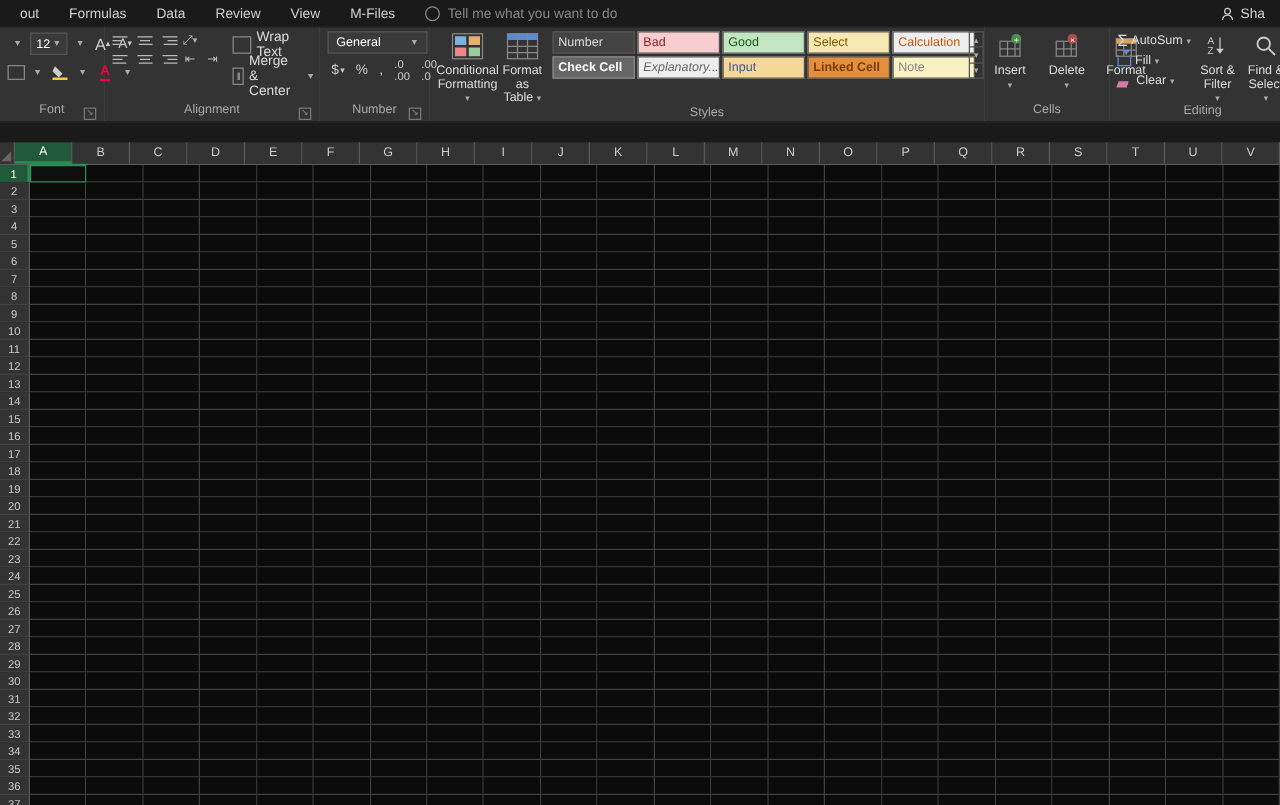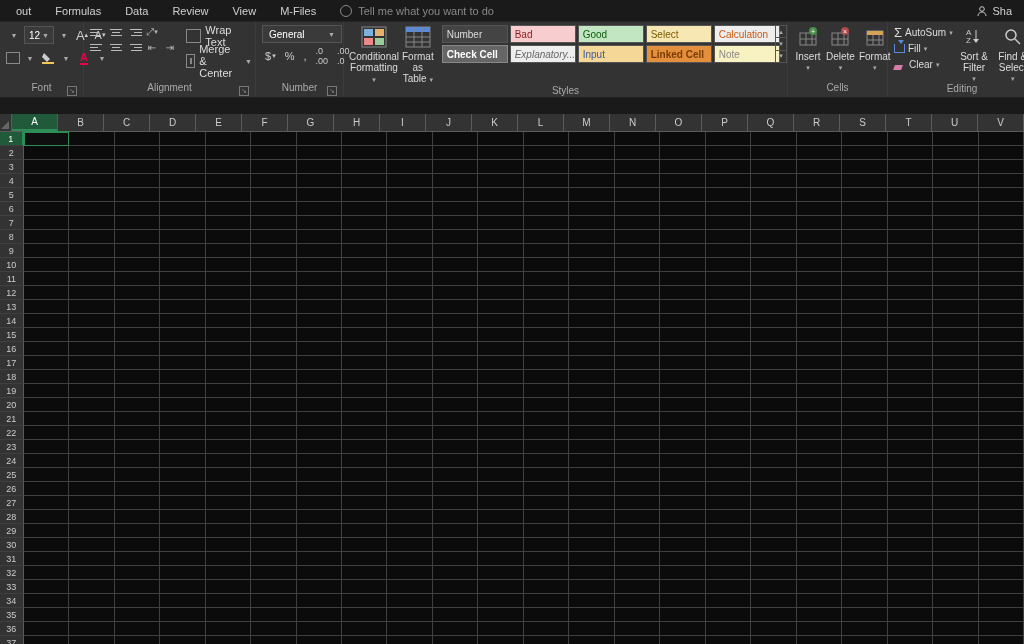--- a/index.html
+++ b/index.html
@@ -62,21 +62,21 @@
 .sc-calc{background:#eee;color:#c65911;font-weight:normal;}
 .sc-check{background:#666;color:#fff;font-weight:bold;border:1px solid #888;}
 .sc-explan{background:#eee;color:#666;font-style:italic;}
 .sc-input{background:#f5d798;color:#3b5998;}
 .sc-linked{background:#e38f3e;color:#7a3b00;font-weight:bold;}
 .sc-note{background:#f8f2c3;color:#888;}
 .gallery-scroll{position:absolute;right:0;top:3px;width:12px;height:38px;border:1px solid #555;display:flex;flex-direction:column;}
 .gallery-scroll div{flex:1;display:flex;align-items:center;justify-content:center;font-size:7px;color:#aaa;border-bottom:1px solid #555;cursor:pointer;}
 .gallery-scroll div:last-child{border-bottom:none;}
 
-.cells-body{display:flex;gap:4px;}
+.cells-body{display:flex;gap:17px;}
 .edit-col{display:flex;flex-direction:column;gap:1px;}
 .edit-row{display:flex;align-items:center;gap:3px;height:15px;font-size:10px;color:#ddd;cursor:pointer;}
 .edit-row .sigma{font-size:13px;color:#ddd;}
 .edit-row .dd{font-size:7px;color:#aaa;}
 .fill-ico{width:11px;height:9px;border:1px solid #5a8ad6;border-top:none;position:relative;}
 .fill-ico::before{content:"";position:absolute;left:3px;top:-4px;border-left:3px solid transparent;border-right:3px solid transparent;border-top:4px solid #5a8ad6;}
 .clear-ico{width:12px;height:10px;position:relative;}
 .clear-ico::before{content:"";position:absolute;left:0;bottom:0;width:8px;height:5px;background:#d77baa;transform:skewX(-20deg);}
 
 

